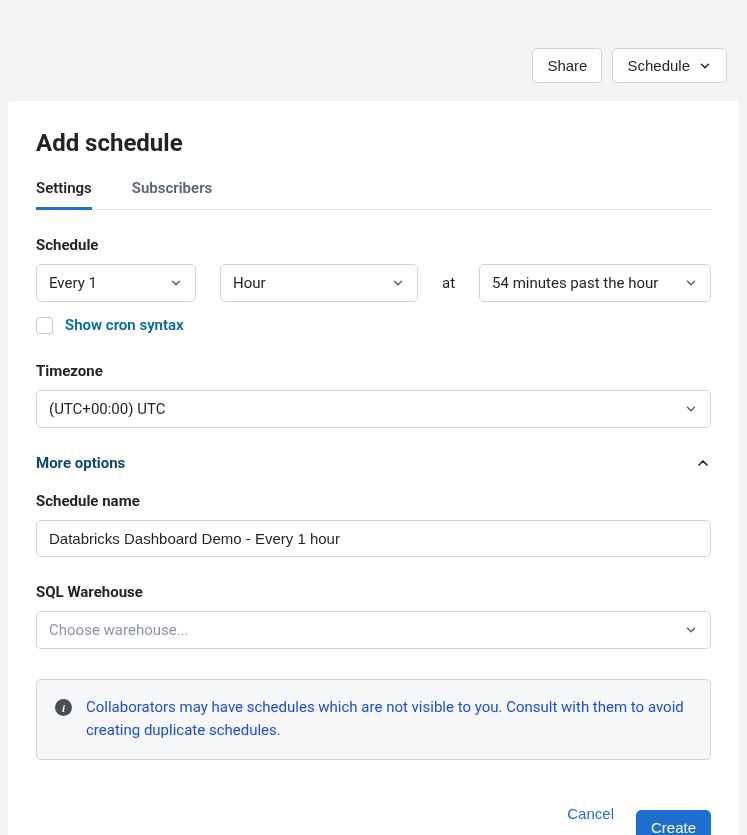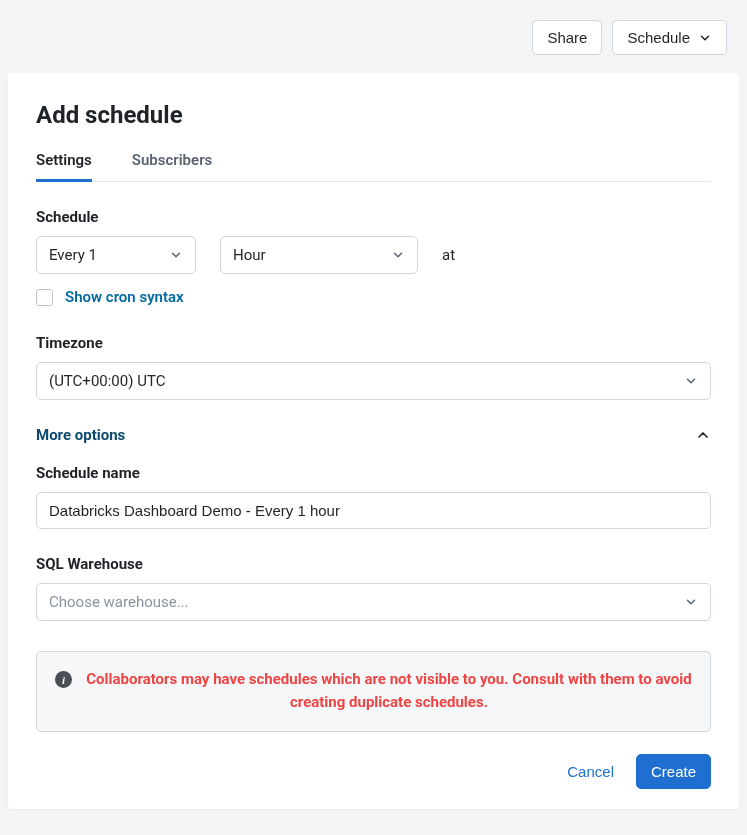--- a/index.html
+++ b/index.html
@@ -21,20 +21,21 @@
     background: #fff;
     border: 1px solid #d0d5dd;
     border-radius: 5px;
     padding: 8px 14px;
     font-size: 15px;
     color: #1f2328;
     cursor: pointer;
     display: inline-flex;
     align-items: center;
     gap: 8px;
+    margin-top: 28px;
   }
   .btn-primary {
     background: #1f6fd1;
     border: 1px solid #1f6fd1;
     color: #fff;
   }
   .btn-link {
     background: transparent;
     border: none;
     color: #1f6fd1;
@@ -149,21 +150,21 @@
     display: flex;
     align-items: center;
     justify-content: center;
     font-size: 11px;
     font-weight: 700;
     flex-shrink: 0;
     margin-top: 3px;
     font-style: italic;
     font-family: Georgia, serif;
   }
-  .info-text { font-size: 15px; font-weight: 700; color: #ef4444; line-height: 1.55; text-align: center; }
+  .info-text { font-size: 15px; font-weight: 400; color: #1d4ed8; line-height: 1.55; }
   .footer {
     display: flex;
     justify-content: flex-end;
     align-items: center;
     gap: 8px;
   }
   .placeholder-text { color: #8a94a0; }
   svg.chev { width: 14px; height: 14px; }
   svg.chev-up { width: 16px; height: 16px; }
 </style>
@@ -199,20 +200,26 @@
             <polyline points="6 9 12 15 18 9"></polyline>
           </svg>
       </div>
       <div class="select" style="width:198px">
         <span>Hour</span>
         <svg class="chev" viewBox="0 0 24 24" fill="none" stroke="#5a6470" stroke-width="2.5" stroke-linecap="round" stroke-linejoin="round">
             <polyline points="6 9 12 15 18 9"></polyline>
           </svg>
       </div>
       <span class="at-label">at</span>
+      <div class="select" style="flex:1">
+        <span>54 minutes past the hour</span>
+        <svg class="chev" viewBox="0 0 24 24" fill="none" stroke="#5a6470" stroke-width="2.5" stroke-linecap="round" stroke-linejoin="round">
+            <polyline points="6 9 12 15 18 9"></polyline>
+          </svg>
+      </div>
     </div>
     <div class="checkbox-row">
       <div class="checkbox"></div>
       <span class="checkbox-label">Show cron syntax</span>
     </div>
   </div>
 
   <div class="section">
     <span class="label">Timezone</span>
     <div class="select full">

